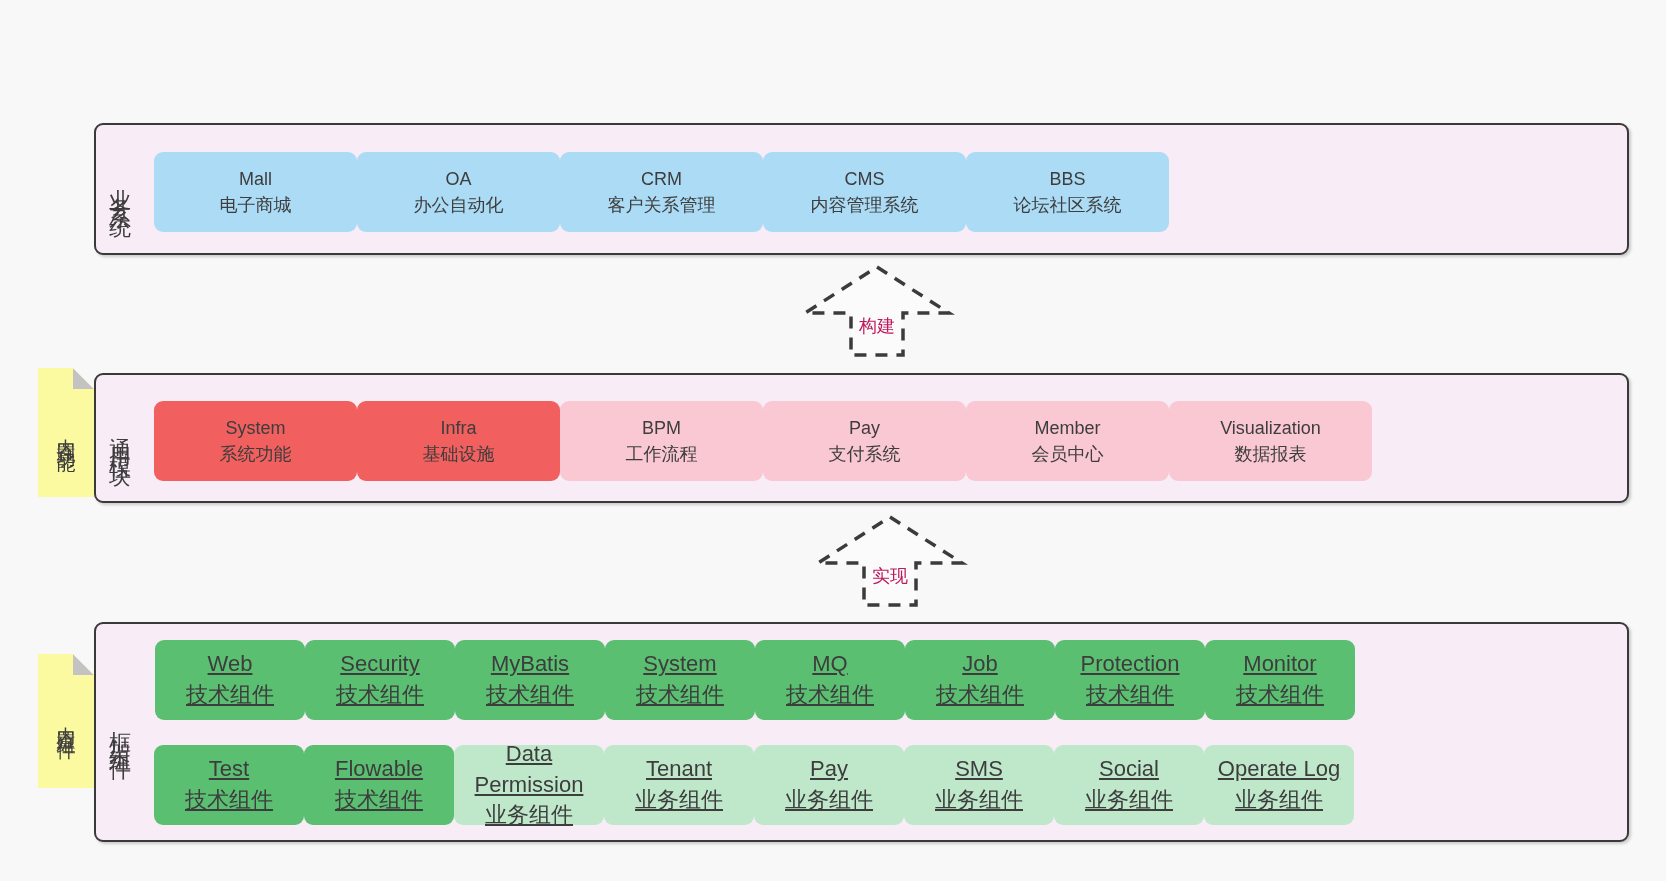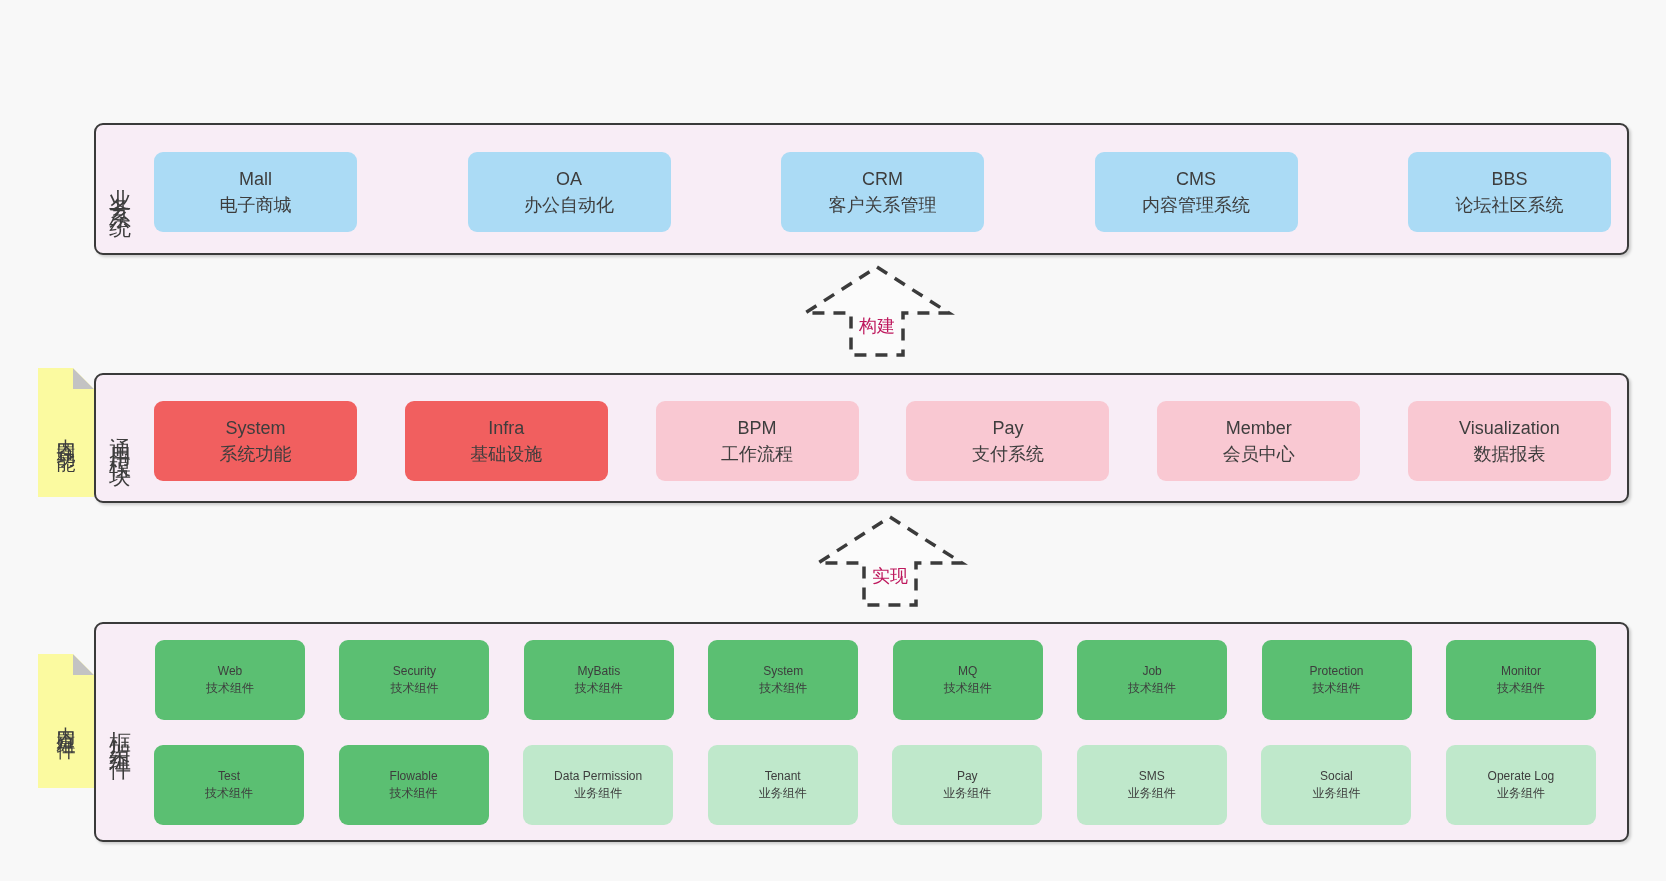--- a/index.html
+++ b/index.html
@@ -38,41 +38,40 @@
     text-orientation:upright;
     font-size:22px;
     letter-spacing:9px;
     color:#3c3c3c;
     white-space:nowrap;
   }
   
   .row{
     position:absolute;
     display:flex;
-    justify-content:space-between;
   }
   .row6{left:58px;right:16px;top:26px;}
   .layer1 .row6{top:27px;}
   .rowA{left:59px;right:31px;top:16px;}
   .rowB{left:58px;right:31px;top:121px;}
 
   .bx{
     display:flex;flex-direction:column;
     align-items:center;justify-content:center;
     text-align:center;
     border-radius:9px;
     font-size:18px;
     line-height:1.45;
     color:#3d3d3d;
     box-sizing:border-box;
     padding:2px 4px;
   }
   .bx span{display:block;}
   .w6{width:203px;height:80px;}
-  .w8{width:150px;height:80px;font-size:12px;line-height:1.4;}
+  .w8{width:150px;height:80px;font-size:22px;line-height:1.4;text-decoration:underline;}
   .blue{background:#abdbf5;}
   .red{background:#f15f5f;}
   .pink{background:#f9c8d2;}
   .green{background:#5bbf72;}
   .lgreen{background:#bfe8cb;}
 
   
   .sticky{
     position:absolute;
     left:38px;width:56px;

